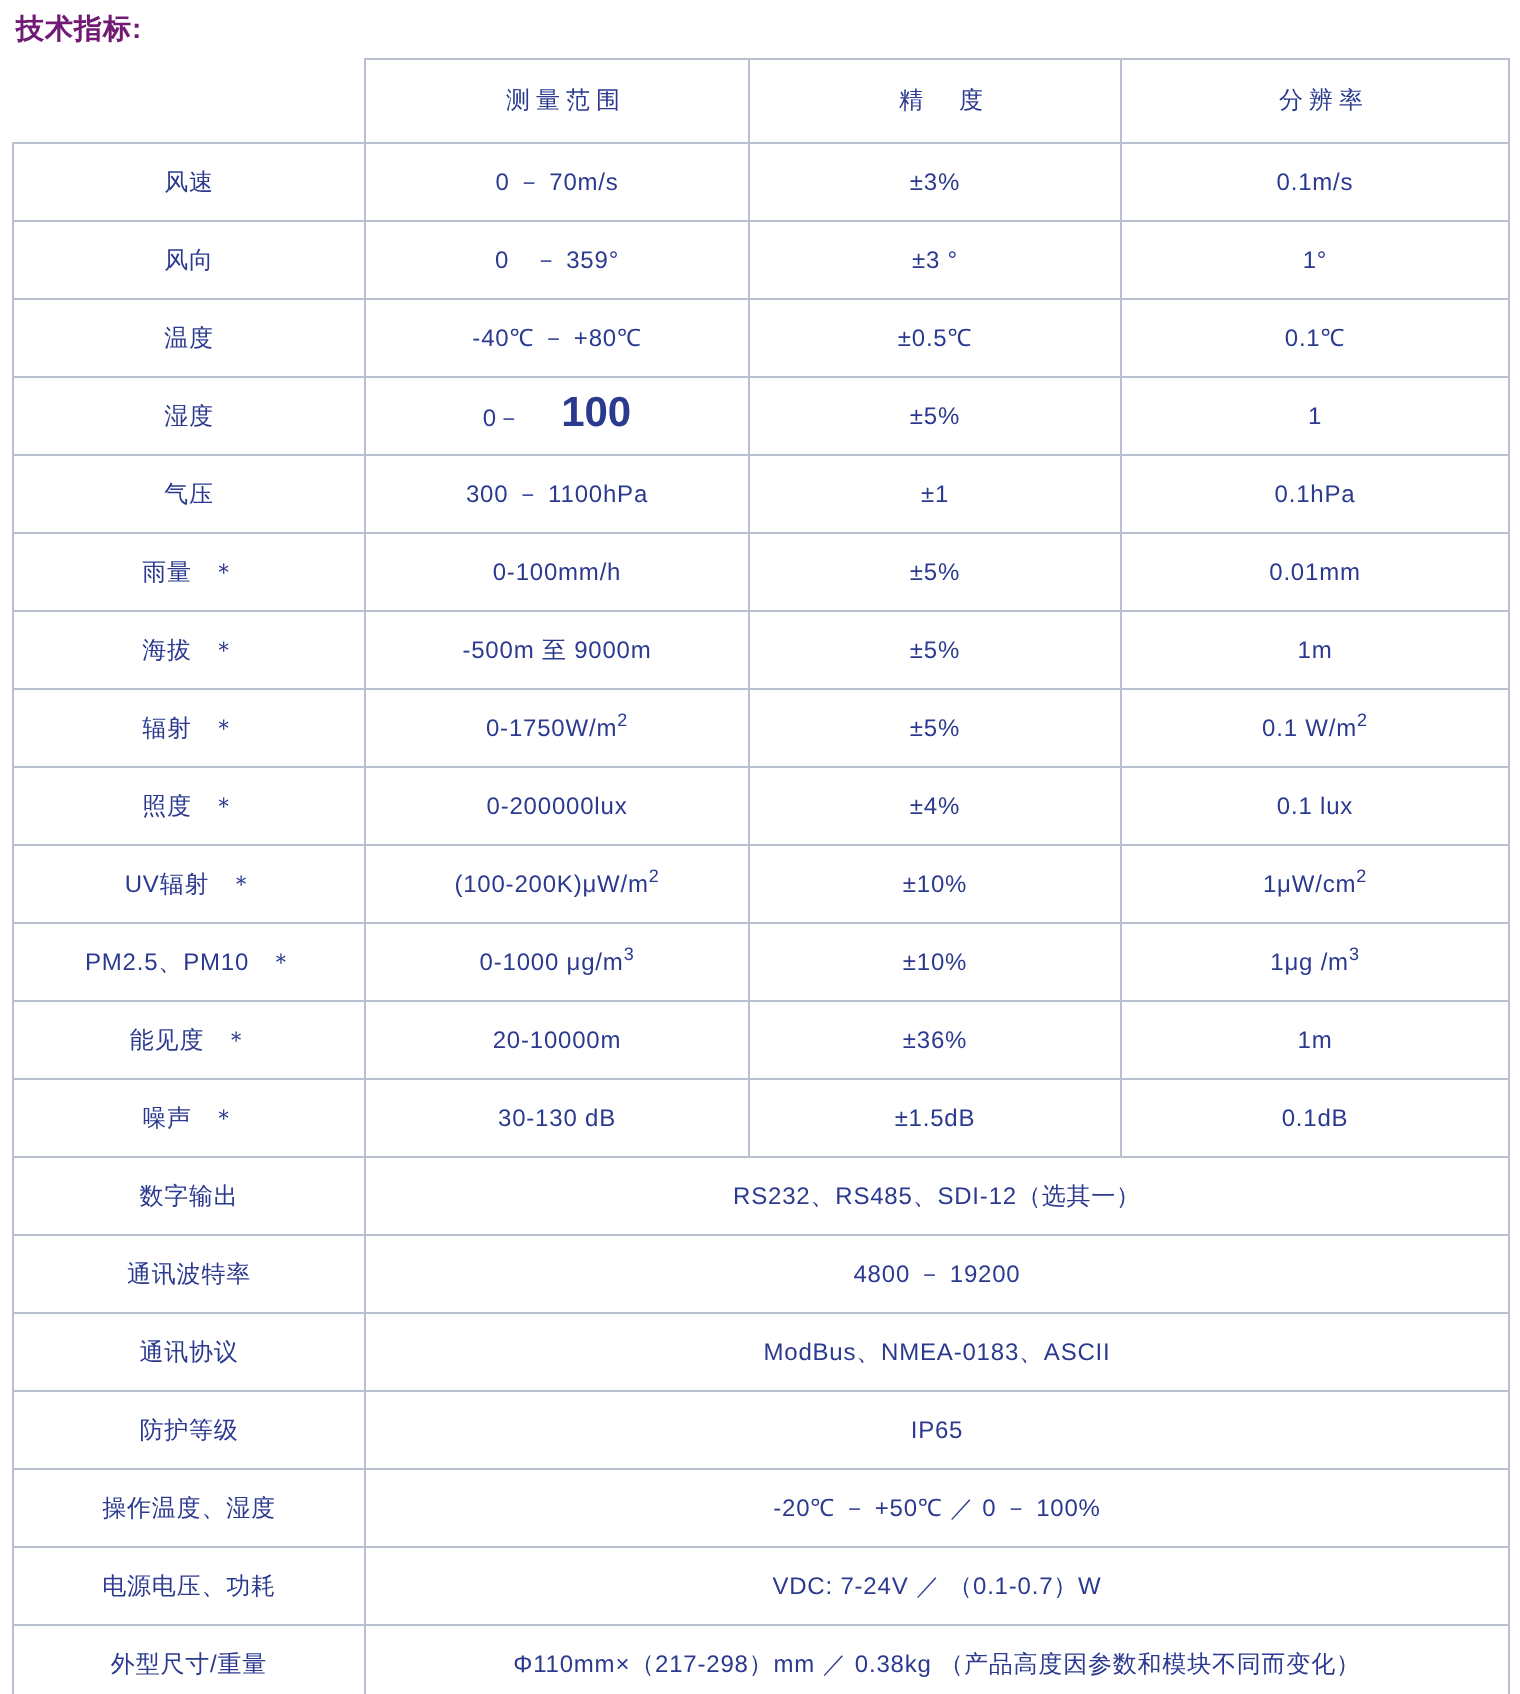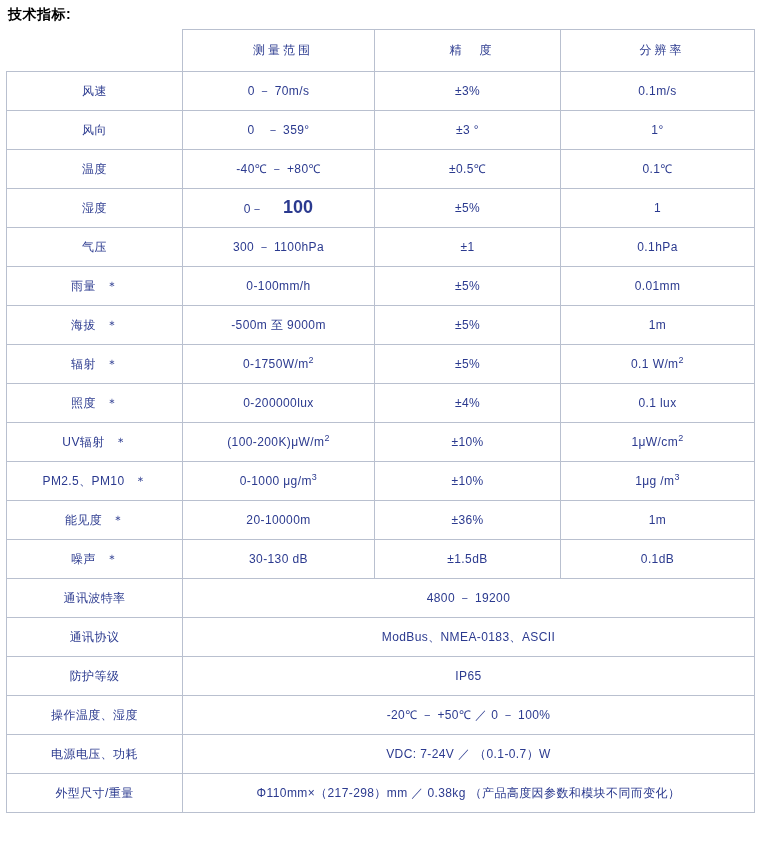--- a/index.html
+++ b/index.html
@@ -16,21 +16,21 @@
     overflow: hidden;
   }
   .page {
     width: 760px;
     box-sizing: border-box;
     padding: 4px 6px 0 6px;
   }
   .doc-title {
     font-size: 14px;
     font-weight: bold;
-    color: #000000;
+    color: #701a75;
     letter-spacing: 0.5px;
     margin: 2px 0 7px 2px;
     line-height: 16px;
   }
   table.spec {
     border-collapse: collapse;
     width: 748px;
     table-layout: fixed;
     font-size: 12px;
     color: #2b3a8f;
@@ -64,21 +64,21 @@
   .label-cell {
     letter-spacing: 1.5px;
   }
   .label-cell .star {
     letter-spacing: 0;
     margin-left: 10px;
     font-size: 12px;
   }
   .big {
     font-weight: bold;
-    font-size: 18px;
+    font-size: 21px;
     letter-spacing: 0;
     margin-left: 16px;
   }
   sup {
     font-size: 9px;
     vertical-align: super;
     line-height: 0;
   }
   .mono-ish {
     font-family: Liberation Sans, sans-serif;
@@ -200,20 +200,24 @@
       </tr>
 
       <tr>
         <td class="label-cell"><span>噪声</span><span class="star">＊</span></td>
         <td class="mono-ish">30-130 dB</td>
         <td class="mono-ish">±1.5dB</td>
         <td class="mono-ish">0.1dB</td>
       </tr>
 
       <tr>
+        <td class="label-cell">数字输出</td>
+        <td class="mono-ish wide-cell" colspan="3">RS232、RS485、SDI-12（选其一）</td>
+      </tr>
+      <tr>
         <td class="label-cell">通讯波特率</td>
         <td class="mono-ish wide-cell" colspan="3">4800 － 19200</td>
       </tr>
       <tr>
         <td class="label-cell">通讯协议</td>
         <td class="mono-ish wide-cell" colspan="3">ModBus、NMEA-0183、ASCII</td>
       </tr>
       <tr>
         <td class="label-cell">防护等级</td>
         <td class="mono-ish wide-cell" colspan="3">IP65</td>

